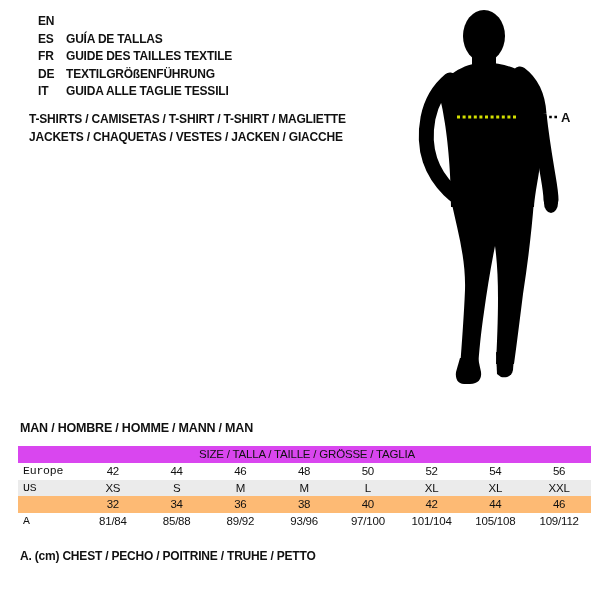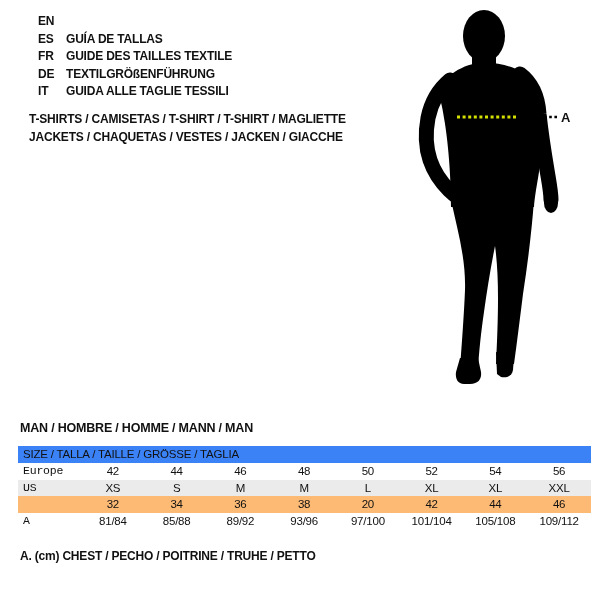--- a/index.html
+++ b/index.html
@@ -110,21 +110,21 @@
 
     <line x1="144" y1="117" x2="158" y2="117" stroke-width="2.4" stroke-dasharray="2.6 2.6" stroke="#000000"></line>
 
     <text x="161" y="122" font-size="13" font-weight="bold" font-family="Liberation Sans, sans-serif" fill="#111">A</text>
   </svg>
 </div>
 
 <div class="abs section-title">MAN / HOMBRE / HOMME / MANN / MAN</div>
 
 <div class="abs size-table">
-  <div class="size-table-header" style="background: #3b82f6;">SIZE / TALLA / TAILLE / GRÖSSE / TAGLIA</div>
+  <div class="size-table-header" style="background: #d946ef; text-align: center;">SIZE / TALLA / TAILLE / GRÖSSE / TAGLIA</div>
   <div id="size-rows">
       <div class="size-row">
         <div class="row-label">Europe</div>
         <div class="cell">42</div>
         <div class="cell">44</div>
         <div class="cell">46</div>
         <div class="cell">48</div>
         <div class="cell">50</div>
         <div class="cell">52</div>
         <div class="cell">54</div>
@@ -140,21 +140,21 @@
         <div class="cell">XL</div>
         <div class="cell">XL</div>
         <div class="cell">XXL</div>
       </div>
       <div class="size-row" style="background: #fdba74;">
         <div class="row-label"></div>
         <div class="cell">32</div>
         <div class="cell">34</div>
         <div class="cell">36</div>
         <div class="cell">38</div>
-        <div class="cell">20</div>
+        <div class="cell">40</div>
         <div class="cell">42</div>
         <div class="cell">44</div>
         <div class="cell">46</div>
       </div>
       <div class="size-row">
         <div class="row-label">A</div>
         <div class="cell">81/84</div>
         <div class="cell">85/88</div>
         <div class="cell">89/92</div>
         <div class="cell">93/96</div>

